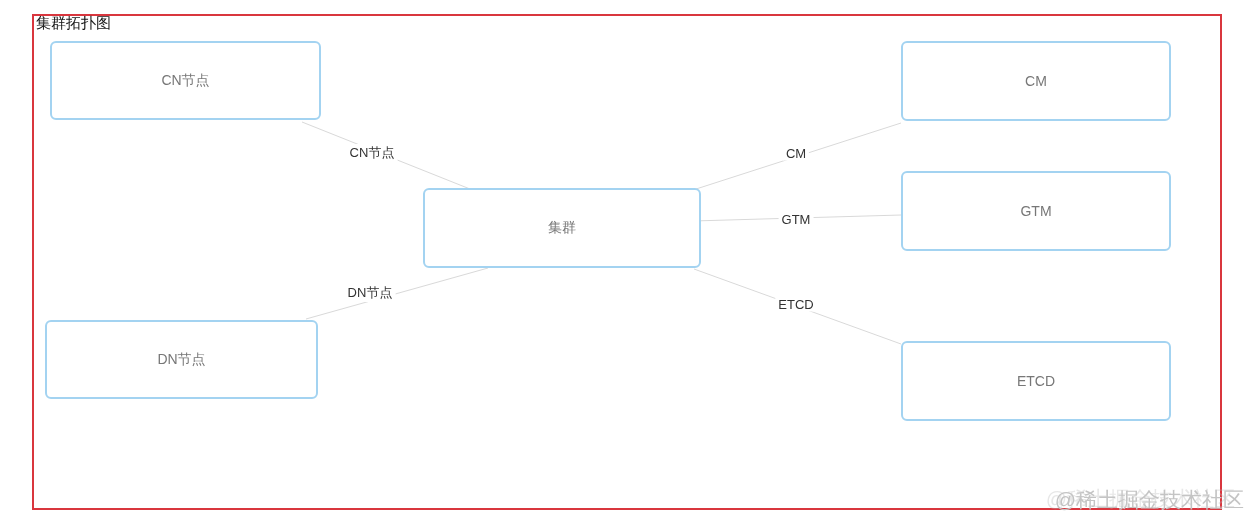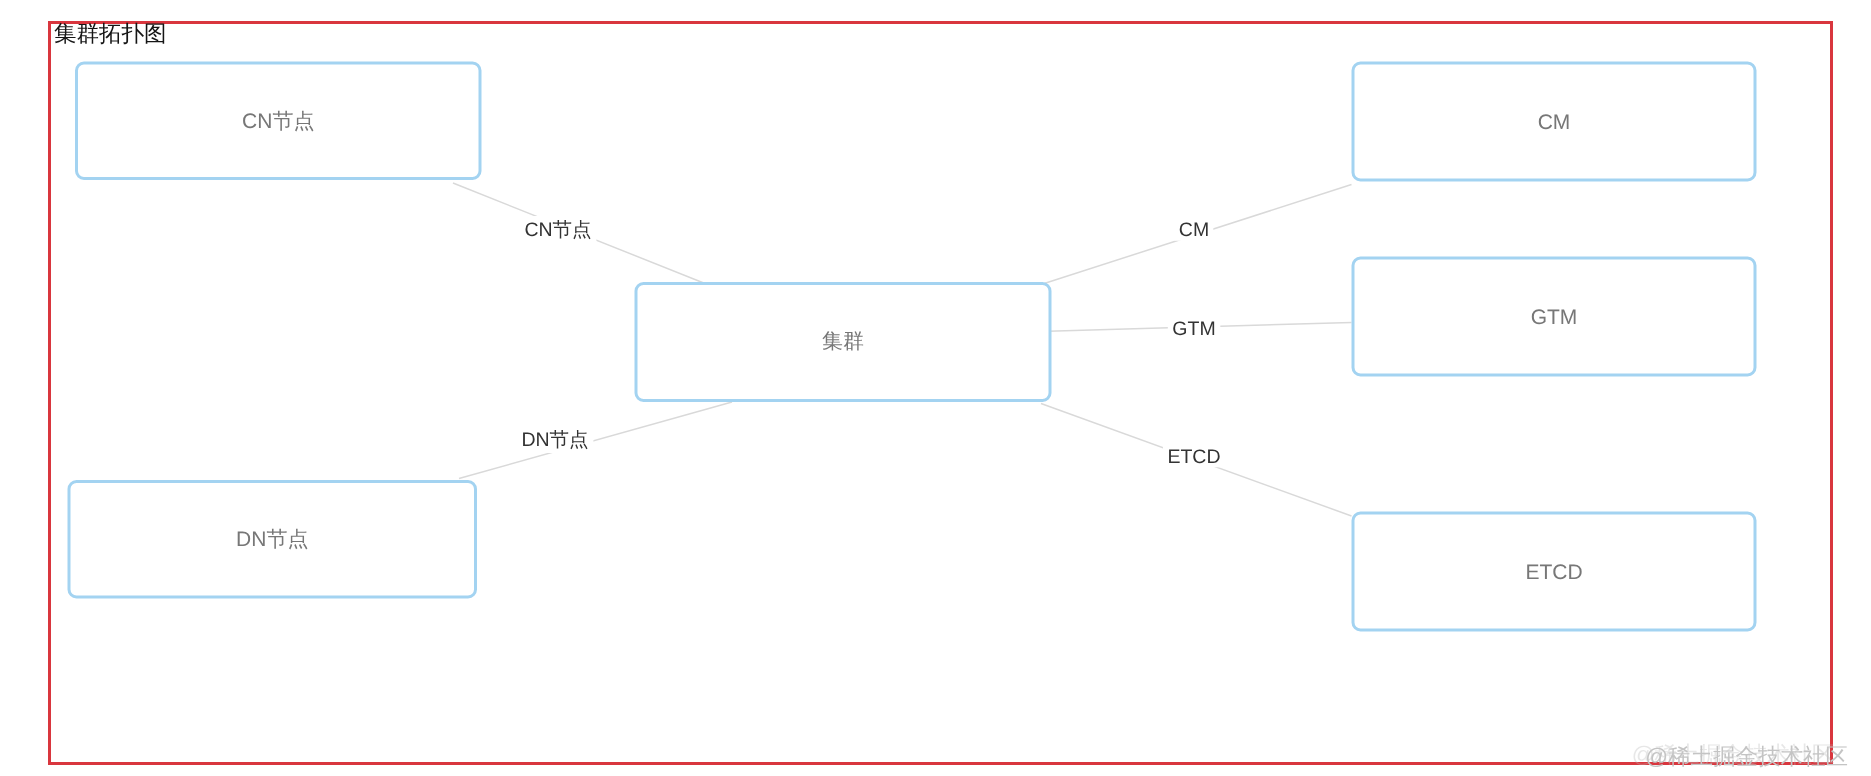--- a/index.html
+++ b/index.html
@@ -66,23 +66,23 @@
     transform: translate(-50%, -50%);
     background: #ffffff;
     padding: 0 3px;
     font-size: 13px;
     color: var(--edge-label-text, #333333);
     z-index: 2;
     white-space: nowrap;
   }
   .watermark {
     position: absolute;
-    right: 15px;
+    right: 3px;
     bottom: 3px;
-    font-size: 15px;
+    font-size: 21px;
     color: var(--watermark-text, #c4c4c4);
     z-index: 6;
     white-space: nowrap;
     text-shadow: -9px -1px 0 rgba(185,185,185,0.35);
   }
 </style>
 </head>
 <body>
 
 <div class="stage">

